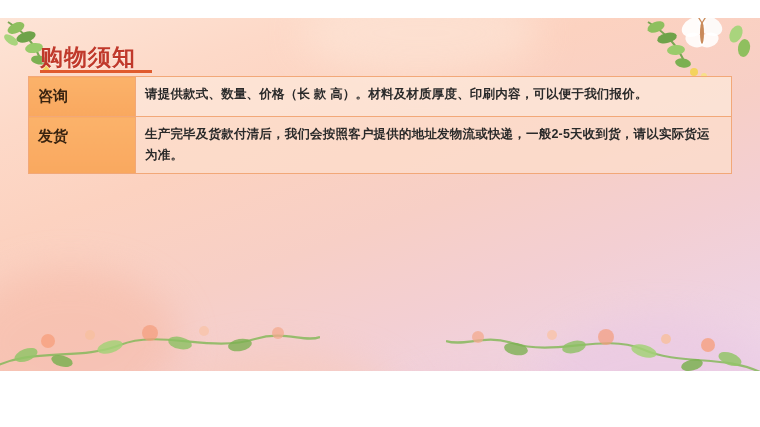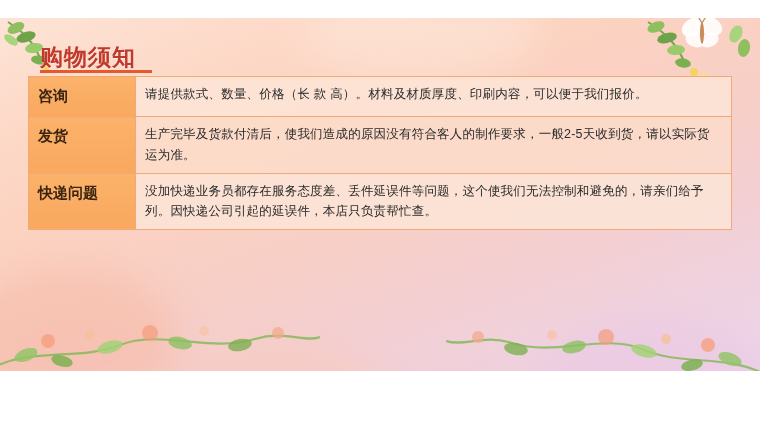--- a/index.html
+++ b/index.html
@@ -84,21 +84,21 @@
     width: 88px;
     background: linear-gradient(180deg, #fbb26a 0%, #f9a85f 100%);
     font-weight: bold;
     color: #3a2410;
     text-align: left;
     white-space: nowrap;
     font-size: 15px;
   }
   .notice-table td.content {
     background: rgba(253, 228, 212, 0.72);
-    font-weight: normal;
+    font-weight: bold;
     letter-spacing: .2px;
   }
   .notice-table tr:nth-child(odd) td.content {
     background: rgba(253, 231, 217, 0.78);
   }
   .notice-table tr:nth-child(even) td.content {
     background: rgba(252, 222, 204, 0.72);
   }
 </style>
 </head>
@@ -174,22 +174,18 @@
   <div class="title-underline"></div>
 
   <table class="notice-table">
     <tbody>
       <tr>
         <td class="label">咨询</td>
         <td class="content">请提供款式、数量、价格（长 款 高）。材料及材质厚度、印刷内容，可以便于我们报价。</td>
       </tr>
       <tr>
         <td class="label">发货</td>
-        <td class="content">生产完毕及货款付清后，使我们造成的原因没有符合客人的制作要求，一般2-5天收到货，请以实际货运为准。</td>
-      </tr>
-      <tr>
-        <td class="label">快递问题</td>
-        <td class="content">没加快递业务员都存在服务态度差、丢件延误件等问题，这个使我们无法控制和避免的，请亲们给予列。因快递公司引起的延误件，本店只负责帮忙查。</td>
+        <td class="content">生产完毕及货款付清后，我们会按照客户提供的地址发物流或快递，一般2-5天收到货，请以实际货运为准。</td>
       </tr>
     </tbody>
   </table>
 
 </div>
 
 </body></html>

